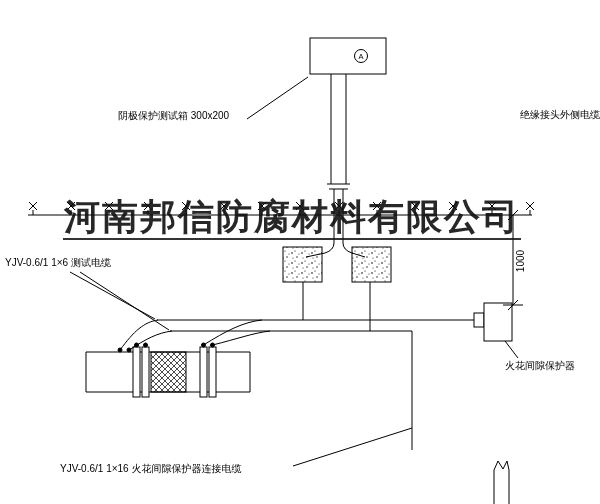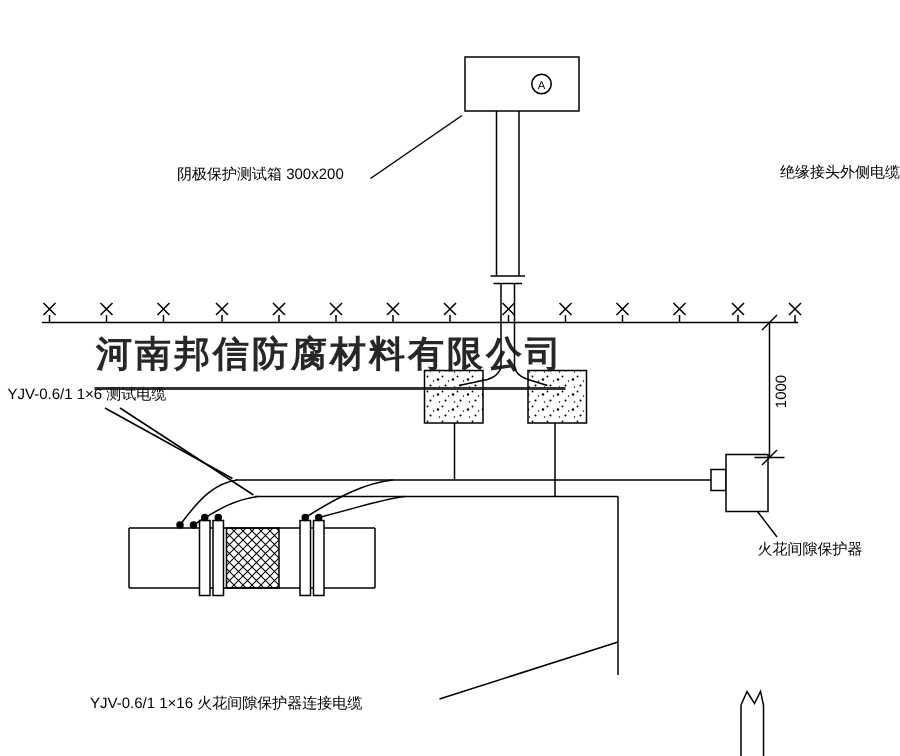--- a/index.html
+++ b/index.html
@@ -7,23 +7,23 @@
     position:relative;width:600px;height:504px;background:#ffffff;
     overflow:hidden;font-family:"Liberation Sans",sans-serif;
   }
   .canvas svg{position:absolute;left:0;top:0;z-index:1;}
   .lbl{
     font-family:"Liberation Sans",sans-serif;
     font-size:10px;fill:#000;stroke:none;
   }
   .lbl-small{font-size:7.5px;}
   .watermark{
-    position:absolute;left:63px;top:216px;z-index:2;
+    position:absolute;left:63px;top:196px;z-index:2;
     font-family:Liberation Sans, sans-serif;font-weight:bold;
-    font-size:24px;line-height:42px;letter-spacing:2px;white-space:nowrap;
+    font-size:36px;line-height:42px;letter-spacing:2px;white-space:nowrap;
     color:rgba(16,16,16,0.9);
     border-bottom:2px solid rgba(16,16,16,0.85);
     padding:0 1px;
   }
 </style>
 </head>
 <body>
 
 <div class="canvas">
 

